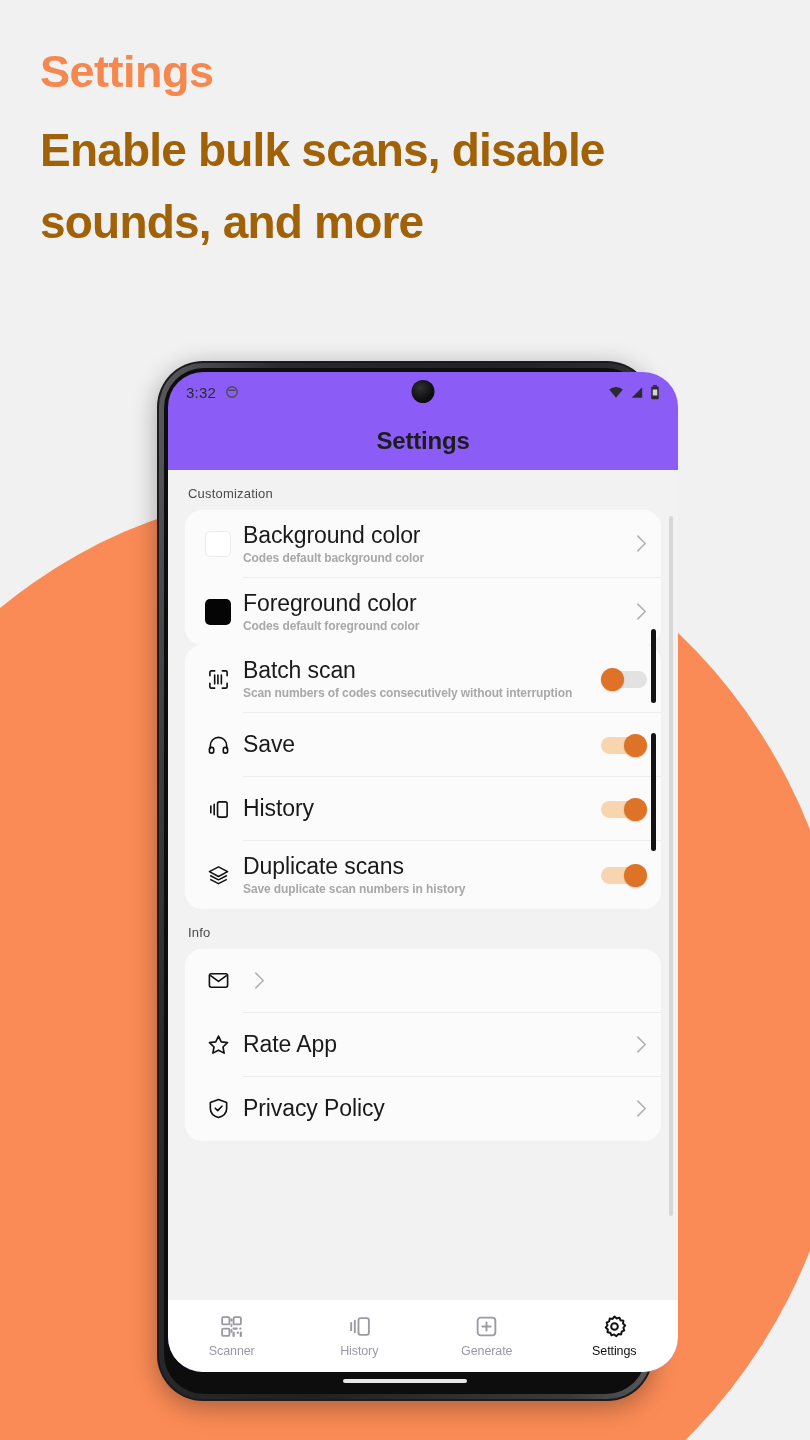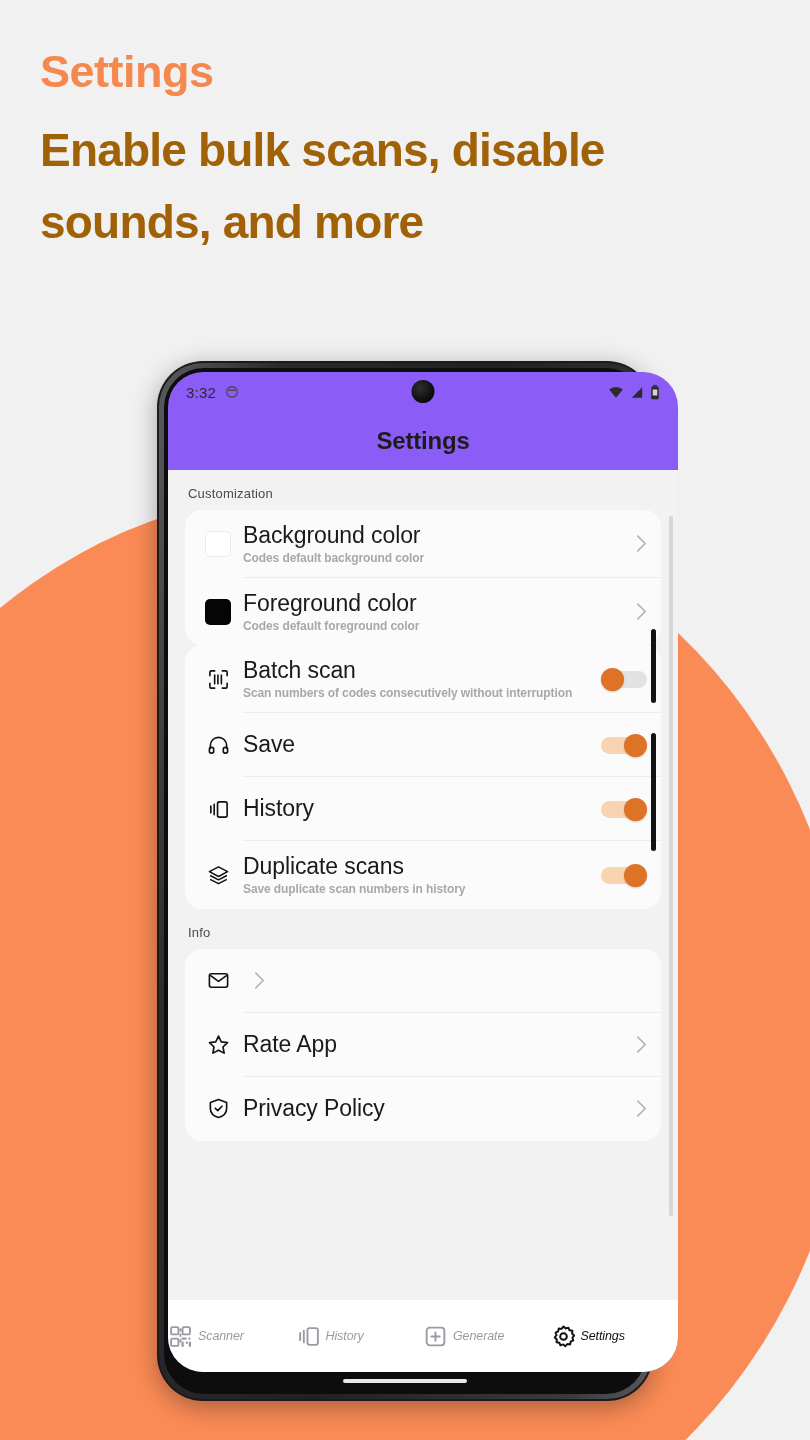--- a/index.html
+++ b/index.html
@@ -248,25 +248,24 @@
     left: 0; right: 0; bottom: 0;
     height: 72px;
     background: #ffffff;
     display: flex;
     align-items: center;
     z-index: 8;
   }
   .navitem {
     flex: 1;
     display: flex;
-    flex-direction: row;
+    flex-direction: column;
     align-items: center;
     gap: 5px;
     color: #9a9aa5;
-    font-style: italic;
   }
   .navitem.active { color: #111; }
   .navlabel { font-size: 12.5px; letter-spacing: -0.1px; }
 
   
   .home-area {
     position: absolute;
     left: 11px; right: 11px;
     bottom: 11px;
     height: 18px;

